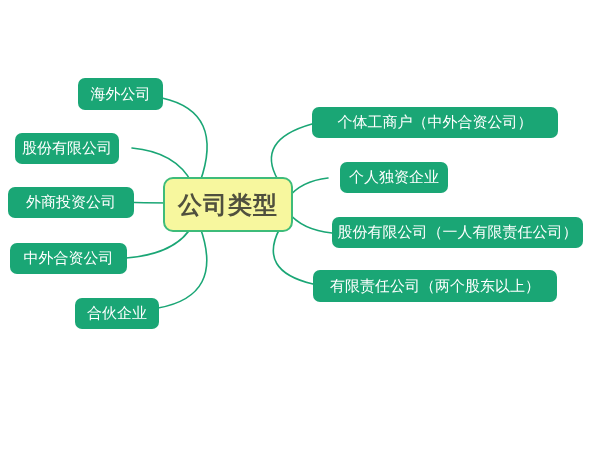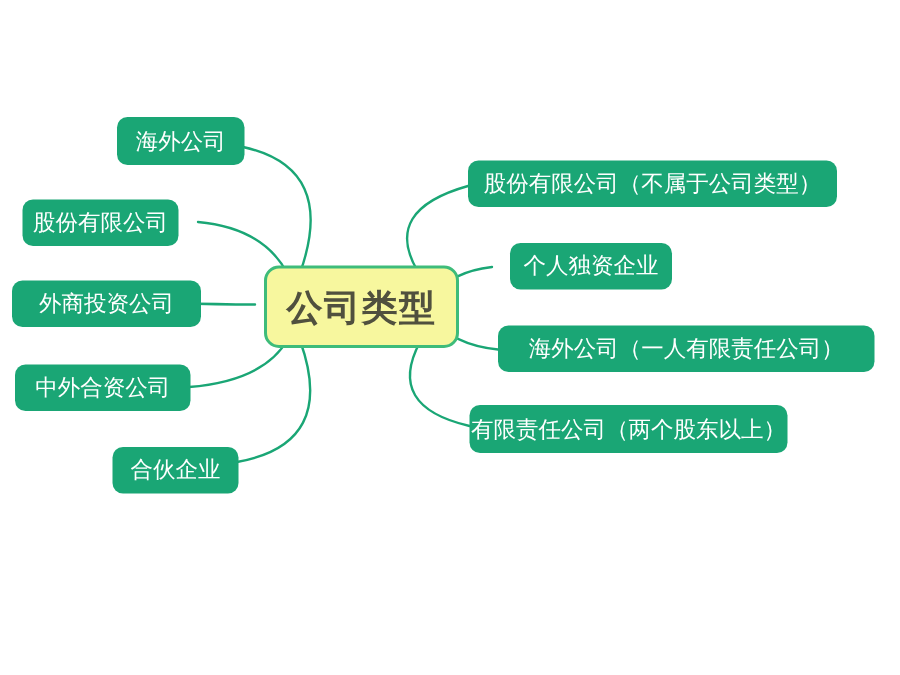--- a/index.html
+++ b/index.html
@@ -63,33 +63,33 @@
     <path d="M 132 148 Q 176 152 192 183"></path>
     <path d="M 117 202 Q 145 203 170 203"></path>
     <path d="M 126 258 Q 176 254 192 226"></path>
     <path d="M 158 308 Q 225 296 200 227"></path>
     <path d="M 312 124 Q 255 140 278 180"></path>
     <path d="M 328 178 Q 301 181 288 198"></path>
     <path d="M 332 233 Q 302 230 288 212"></path>
     <path d="M 313 284 Q 257 271 280 228"></path>
   </svg>
 
-  <div class="node root" style="left:176px; top:177px; width:130px; height:55px;">公司类型</div>
+  <div class="node root" style="left:163px; top:177px; width:130px; height:55px;">公司类型</div>
 
   <div class="node branch" style="left:78px; top:78px; width:85px; height:32px;text-align:center;">海外公司</div>
 
   <div class="node branch" style="left:15px; top:133px; width:104px; height:31px;">股份有限公司</div>
 
   <div class="node branch" style="left:8px; top:187px; width:126px; height:31px;">外商投资公司</div>
 
   <div class="node branch" style="left:10px; top:243px; width:117px; height:31px;">中外合资公司</div>
 
   <div class="node branch" style="left:75px; top:298px; width:84px; height:31px;">合伙企业</div>
 
-  <div class="node branch" style="left:312px; top:107px; width:246px; height:31px;">股份有限公司（不属于公司类型）</div>
+  <div class="node branch" style="left:312px; top:107px; width:246px; height:31px;">个体工商户（中外合资公司）</div>
 
   <div class="node branch" style="left:328px; top:162px; width:108px; height:31px;margin-left:12px;">个人独资企业</div>
 
-  <div class="node branch" style="left:332px; top:217px; width:251px; height:31px;">海外公司（一人有限责任公司）</div>
+  <div class="node branch" style="left:332px; top:217px; width:251px; height:31px;">股份有限公司（一人有限责任公司）</div>
 
-  <div class="node branch" style="left:313px; top:270px; width:212px; height:32px;">有限责任公司（两个股东以上）</div>
+  <div class="node branch" style="left:313px; top:270px; width:244px; height:32px;">有限责任公司（两个股东以上）</div>
 
 </div>
 
 </body></html>

